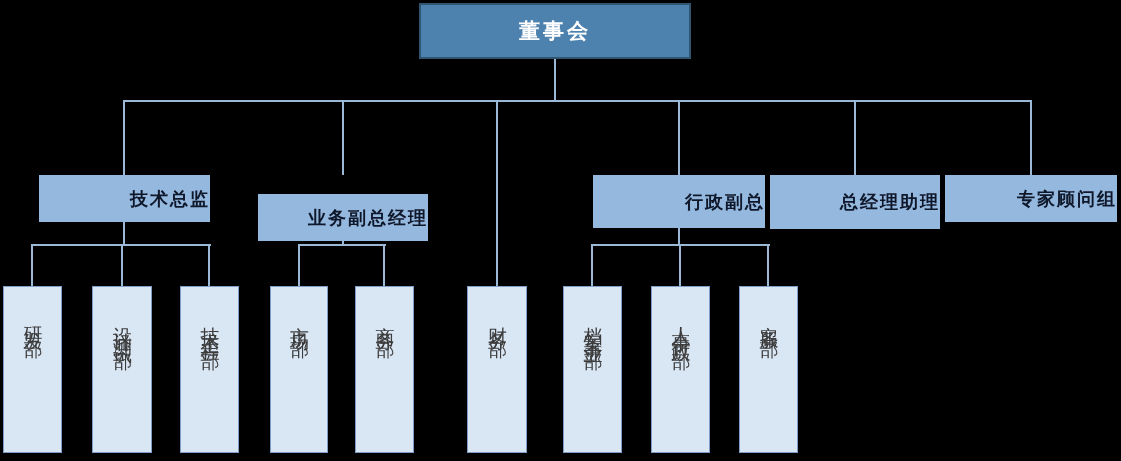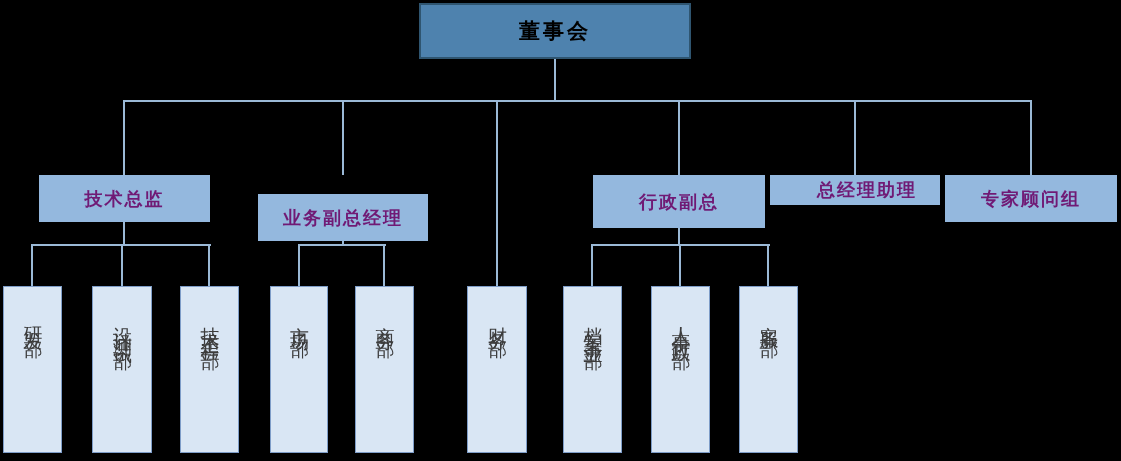--- a/index.html
+++ b/index.html
@@ -15,31 +15,32 @@
     position: absolute;
     box-sizing: border-box;
     display: flex;
     align-items: center;
     justify-content: center;
     text-align: center;
   }
   .root-node {
     background: #4E82AE;
     border: 2px solid #2F5570;
-    color: #000000;
+    color: #ffffff;
     font-weight: bold;
     font-size: 21px;
     letter-spacing: 3px;
   }
   .mgr-node {
     background: #94B8DE;
-    color: #701a75;
+    color: #0f172a;
     font-weight: bold;
     font-size: 18px;
     letter-spacing: 2px;
+    justify-content: flex-end;
   }
   .dept-node {
     background: #D9E6F4;
     border: 1px solid #7E9DC8;
     align-items: flex-start;
     padding-top: 24px;
   }
   .dept-label {
     writing-mode: vertical-rl;
     text-orientation: upright;
@@ -91,21 +92,21 @@
 
   <div class="node mgr-node" style="left:39px; top:175px; width:171px; height:47px;">
     <span>技术总监</span>
   </div>
   <div class="node mgr-node" style="left:258px; top:175px; width:170px; height:47px;margin-top:19px;">
     <span>业务副总经理</span>
   </div>
   <div class="node mgr-node" style="left:593px; top:175px; width:172px; height:53px;">
     <span>行政副总</span>
   </div>
-  <div class="node mgr-node" style="left:770px; top:175px; width:170px; height:30px;padding-left:24px;">
+  <div class="node mgr-node" style="left:770px; top:175px; width:170px; height:54px;padding-left:24px;">
     <span>总经理助理</span>
   </div>
   <div class="node mgr-node" style="left:945px; top:175px; width:172px; height:47px;">
     <span>专家顾问组</span>
   </div>
 
   <div class="node dept-node" style="left:3px; top:286px; width:59px; height:167px;">
     <span class="dept-label">研发部</span>
   </div>
   <div class="node dept-node" style="left:92px; top:286px; width:60px; height:167px;">

